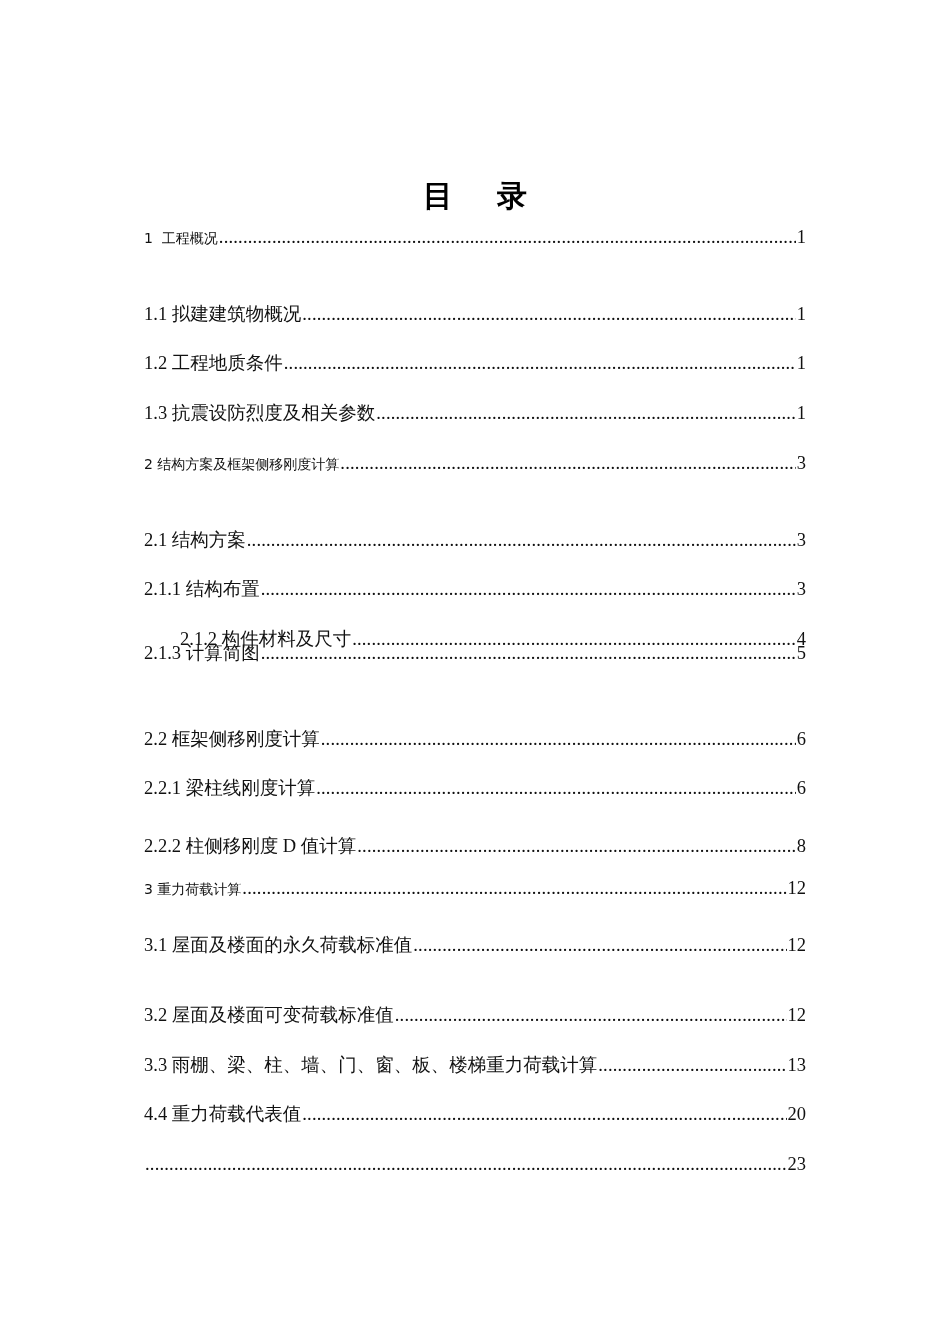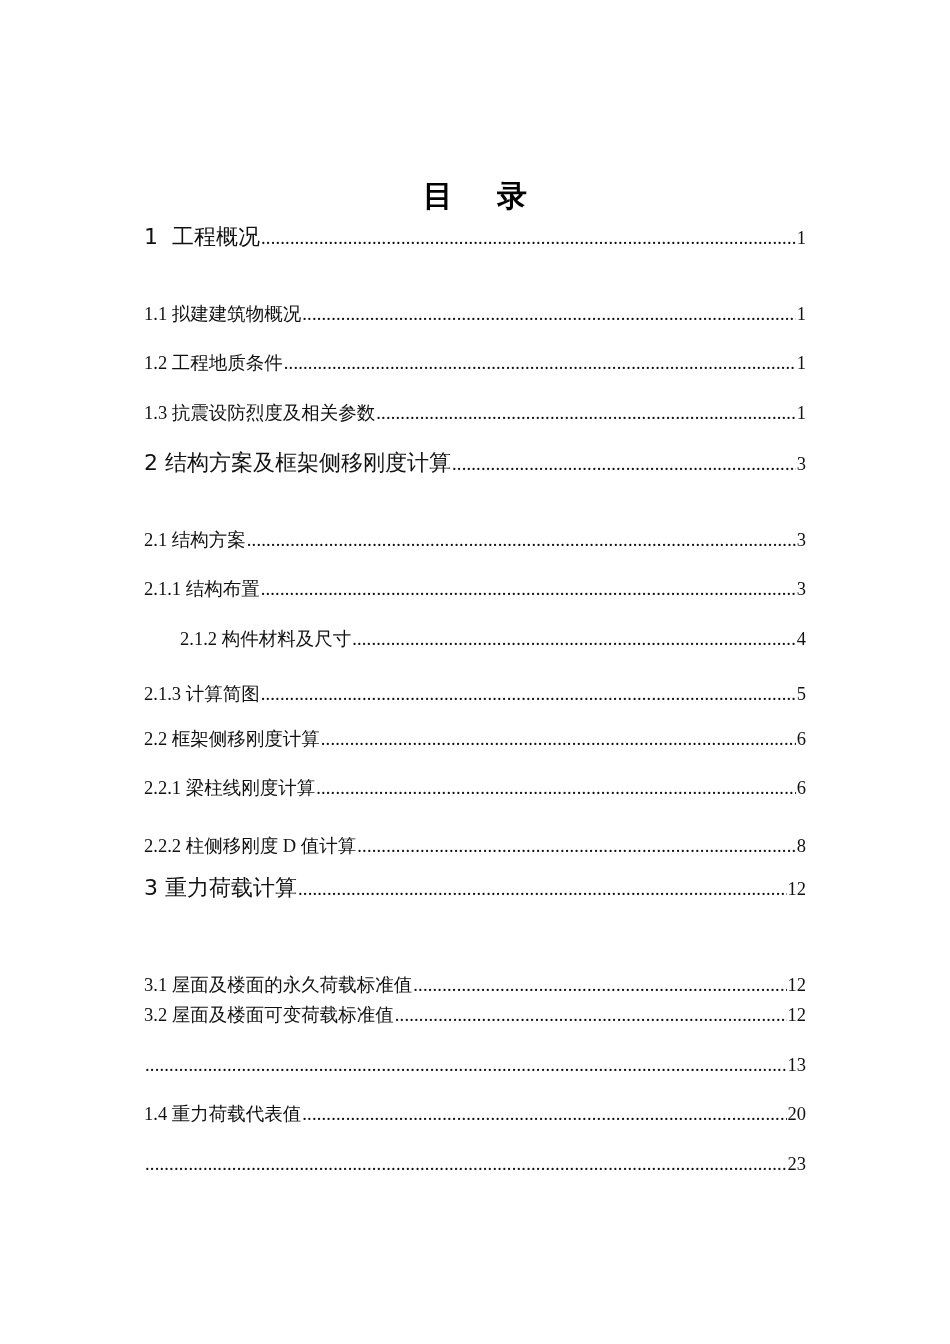--- a/index.html
+++ b/index.html
@@ -45,21 +45,21 @@
       line-height: 26px;
       white-space: nowrap;
     }
     .toc-entry .label {
       font-family: "Liberation Serif", "DejaVu Serif", serif;
       flex: 0 0 auto;
       color: #111;
     }
     .toc-entry.level1 .label {
       font-family: "DejaVu Sans", sans-serif;
-      font-size: 22px;
+      font-size: 14px;
     }
     .toc-entry .leader {
       flex: 1 1 auto;
       overflow: hidden;
       font-family: "Liberation Serif", serif;
       color: #111;
       letter-spacing: 0.2px;
       margin: 0 1px;
     }
     .toc-entry .leader::after {
@@ -113,21 +113,21 @@
       <div class="toc-entry level3" style="top: 576px;">
         <span class="label" style="white-space: pre;">2.1.1 结构布置</span>
         <span class="leader"></span>
         <span class="page-num">3</span>
       </div>
       <div class="toc-entry level3" style="top: 626px;">
         <span class="label" style="white-space: pre; margin-left: 36px;">2.1.2 构件材料及尺寸</span>
         <span class="leader"></span>
         <span class="page-num">4</span>
       </div>
-      <div class="toc-entry level3" style="top: 681px;">
+      <div class="toc-entry level3" style="top: 640px;">
         <span class="label" style="white-space: pre;">2.1.3 计算简图</span>
         <span class="leader"></span>
         <span class="page-num">5</span>
       </div>
       <div class="toc-entry level2" style="top: 726px;">
         <span class="label" style="white-space: pre;">2.2 框架侧移刚度计算</span>
         <span class="leader"></span>
         <span class="page-num">6</span>
       </div>
       <div class="toc-entry level3" style="top: 775px;">
@@ -138,36 +138,37 @@
       <div class="toc-entry level3" style="top: 825px;">
         <span class="label" style="white-space: pre; margin-top: 8px;">2.2.2 柱侧移刚度 D 值计算</span>
         <span class="leader"></span>
         <span class="page-num">8</span>
       </div>
       <div class="toc-entry level1" style="top: 875px;">
         <span class="label" style="white-space: pre;">3 重力荷载计算</span>
         <span class="leader"></span>
         <span class="page-num">12</span>
       </div>
-      <div class="toc-entry level2" style="top: 972px;">
+      <div class="toc-entry level2" style="top: 932px;">
         <span class="label" style="white-space: pre;">3.1 屋面及楼面的永久荷载标准值</span>
         <span class="leader"></span>
         <span class="page-num">12</span>
       </div>
       <div class="toc-entry level2" style="top: 1002px;">
         <span class="label" style="white-space: pre;">3.2 屋面及楼面可变荷载标准值</span>
         <span class="leader"></span>
         <span class="page-num">12</span>
       </div>
       <div class="toc-entry level2" style="top: 1052px;">
+        <span class="label" style="white-space: pre;">3.3 雨棚、梁、柱、墙、门、窗、板、楼梯重力荷载计算</span>
         <span class="leader"></span>
         <span class="page-num">13</span>
       </div>
       <div class="toc-entry level2" style="top: 1101px;">
-        <span class="label" style="white-space: pre;">1.4 重力荷载代表值</span>
+        <span class="label" style="white-space: pre;">4.4 重力荷载代表值</span>
         <span class="leader"></span>
         <span class="page-num">20</span>
       </div>
       <div class="toc-entry level1" style="top: 1151px;">
         <span class="leader"></span>
         <span class="page-num">23</span>
       </div>
     </div>
 </div>
 

